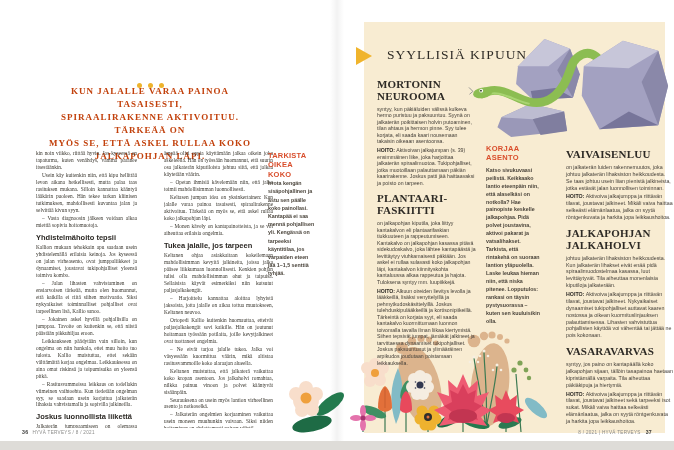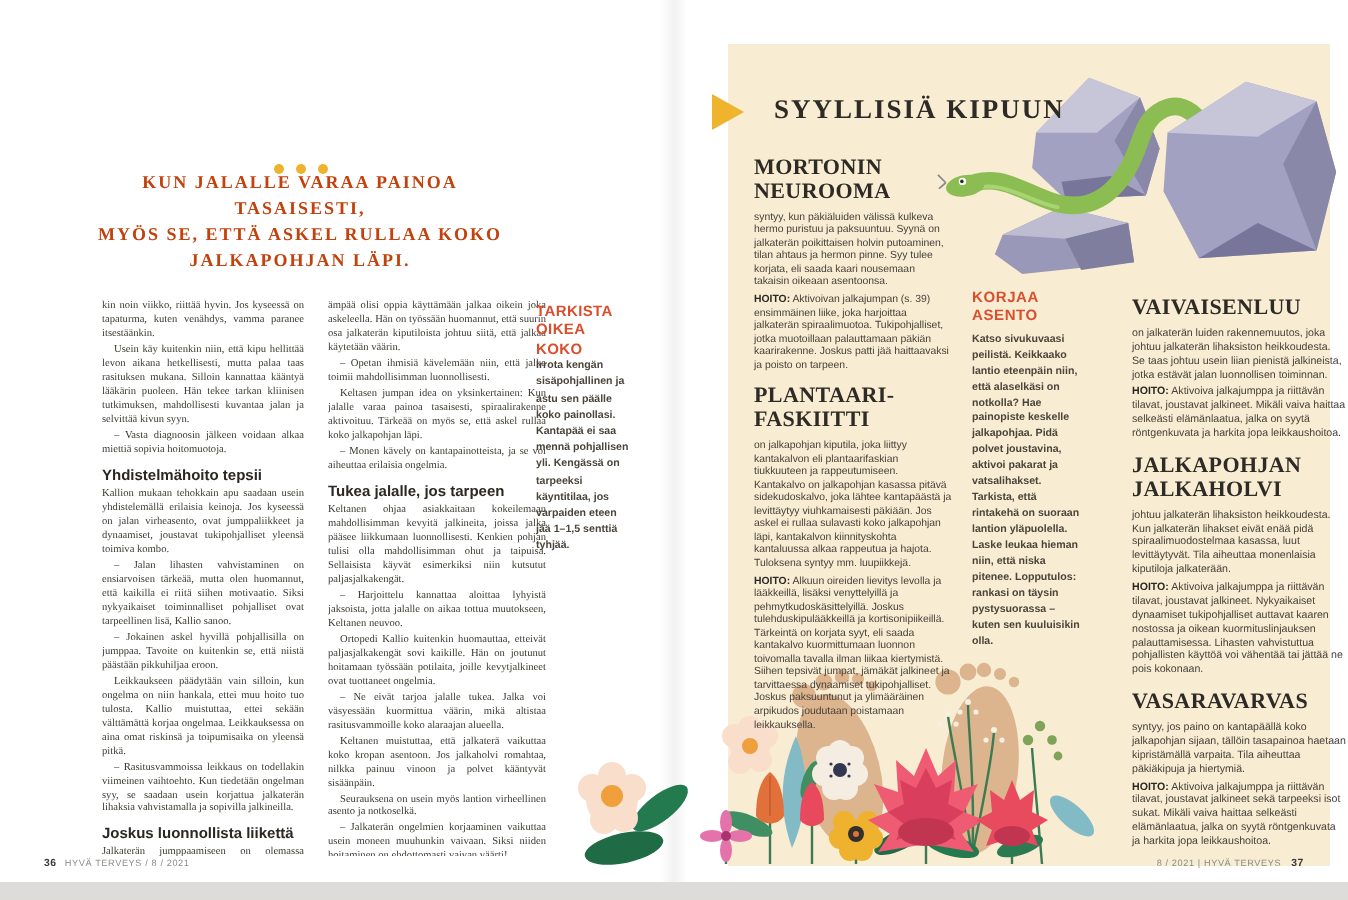--- a/index.html
+++ b/index.html
@@ -10,40 +10,40 @@
   
   .bottom-edge{position:absolute;left:0;top:441px;width:674px;height:9px;background:#dedcd8;}
   .gutter{position:absolute;left:330px;top:0;width:14px;height:441px;
     background:linear-gradient(90deg,rgba(0,0,0,0),rgba(0,0,0,0.05) 50%,rgba(0,0,0,0));}
   
   .dots{position:absolute;left:44px;top:74px;width:212px;text-align:center;}
   .dots span{display:inline-block;width:5px;height:5px;border-radius:50%;background:#eeb32c;margin:0 3px;}
   .pq{position:absolute;left:44px;top:85px;width:212px;text-align:center;color:#c2410c;z-index:2;}
   .pq-line{font-family:"Liberation Serif",serif;font-weight:700;font-size:9px;line-height:13px;letter-spacing:1px;}
   .col{position:absolute;z-index:2;}
-  .c1{left:36px;top:150px;width:101px;height:278px;overflow:hidden;margin-left:15px;}
+  .c1{left:36px;top:150px;width:101px;height:278px;overflow:hidden;}
   .c2{left:143px;top:150px;width:109px;height:278px;overflow:hidden;margin-left:21px;}
   .bp{margin:0 0 1px;font-family:"Liberation Serif",serif;font-size:5.3px;line-height:1.32;color:#3a372f;text-align:justify;}
   .ind{text-indent:6px;}
   .shead{margin:4px 0 2px;font:700 7.5px/1.2 "Liberation Sans",sans-serif;color:#2b2824;}
   .c3{left:268px;top:151px;width:47px;}
   .sb-title{margin:0 0 0;font:800 7.5px/1.25 "Liberation Sans",sans-serif;color:#d94e2c;letter-spacing:.2px;}
   .sb-body{font:700 5.3px/1.55 "Liberation Sans",sans-serif;color:#4a443b;}
   .footer{position:absolute;top:429px;font-size:4.6px;color:#8b8b89;letter-spacing:.3px;z-index:2;}
   .footer-l{left:22px;}
   .footer-r{right:22px;}
   .pgnum{font-weight:700;color:#3a3a38;font-size:5.2px;}
   .footer-l .pgnum{margin-right:4px;}
   .footer-r .pgnum{margin-left:5px;}
   
   .cream{position:absolute;left:364px;top:22px;width:301px;height:411px;background:#f8ecd2;z-index:0;}
   .tri{position:absolute;left:356px;top:47px;width:0;height:0;z-index:2;
     border-top:9px solid transparent;border-bottom:9px solid transparent;border-left:16px solid #f0b42c;}
   .rtitle{position:absolute;left:387px;top:47px;z-index:2;
-    font-family:"Liberation Serif",serif;font-weight:700;font-size:13.5px;letter-spacing:1px;color:#2e2b26;}
+    font-family:"Liberation Serif",serif;font-weight:400;font-size:13.5px;letter-spacing:1px;color:#2e2b26;}
   .rocks{position:absolute;left:468px;top:24px;width:204px;height:122px;z-index:1;}
   .flowers{position:absolute;left:278px;top:328px;width:282px;height:105px;z-index:1;}
   .ra{left:377px;top:79px;width:99px;}
   .rb{left:486px;top:144px;width:56px;}
   .rc{left:566px;top:149px;width:107px;}
   .rsec{margin:0 0 7px;}
   .rhead{margin:0 0 3px;font-family:Liberation Serif, serif;font-weight:700;font-size:11px;line-height:1.08;letter-spacing:.2px;color:#2e2b26;}
   .rp{margin:0 0 2px;font-size:5.3px;line-height:1.3;color:#46413a;}
   .ra .rp{font-size:5.2px;line-height:1.26;}
   .hl{font-weight:800;color:#2b2824;}
@@ -52,20 +52,21 @@
 </style>
 </head>
 <body>
 
 <div class="dots">
   <span></span><span></span><span></span>
 </div>
 
 <div class="pq">
   <div class="pq-line">KUN JALALLE VARAA PAINOA TASAISESTI,</div>
+  <div class="pq-line">SPIRAALIRAKENNE AKTIVOITUU. TÄRKEÄÄ ON</div>
   <div class="pq-line">MYÖS SE, ETTÄ ASKEL RULLAA KOKO</div>
   <div class="pq-line">JALKAPOHJAN LÄPI.</div>
 </div>
 
 <div class="col c1">
   <p class="bp">kin noin viikko, riittää hyvin. Jos kyseessä on tapaturma, kuten venähdys, vamma paranee itsestäänkin.</p>
   <p class="bp ind">Usein käy kuitenkin niin, että kipu hellittää levon aikana hetkellisesti, mutta palaa taas rasituksen mukana. Silloin kannattaa kääntyä lääkärin puoleen. Hän tekee tarkan kliinisen tutkimuksen, mahdollisesti kuvantaa jalan ja selvittää kivun syyn.</p>
   <p class="bp ind">– Vasta diagnoosin jälkeen voidaan alkaa miettiä sopivia hoitomuotoja.</p>
   <h4 class="shead">Yhdistelmähoito tepsii</h4>
   <p class="bp">Kallion mukaan tehokkain apu saadaan usein yhdistelemällä erilaisia keinoja. Jos kyseessä on jalan virheasento, ovat jumppaliikkeet ja dynaamiset, joustavat tukipohjalliset yleensä toimiva kombo.</p>

